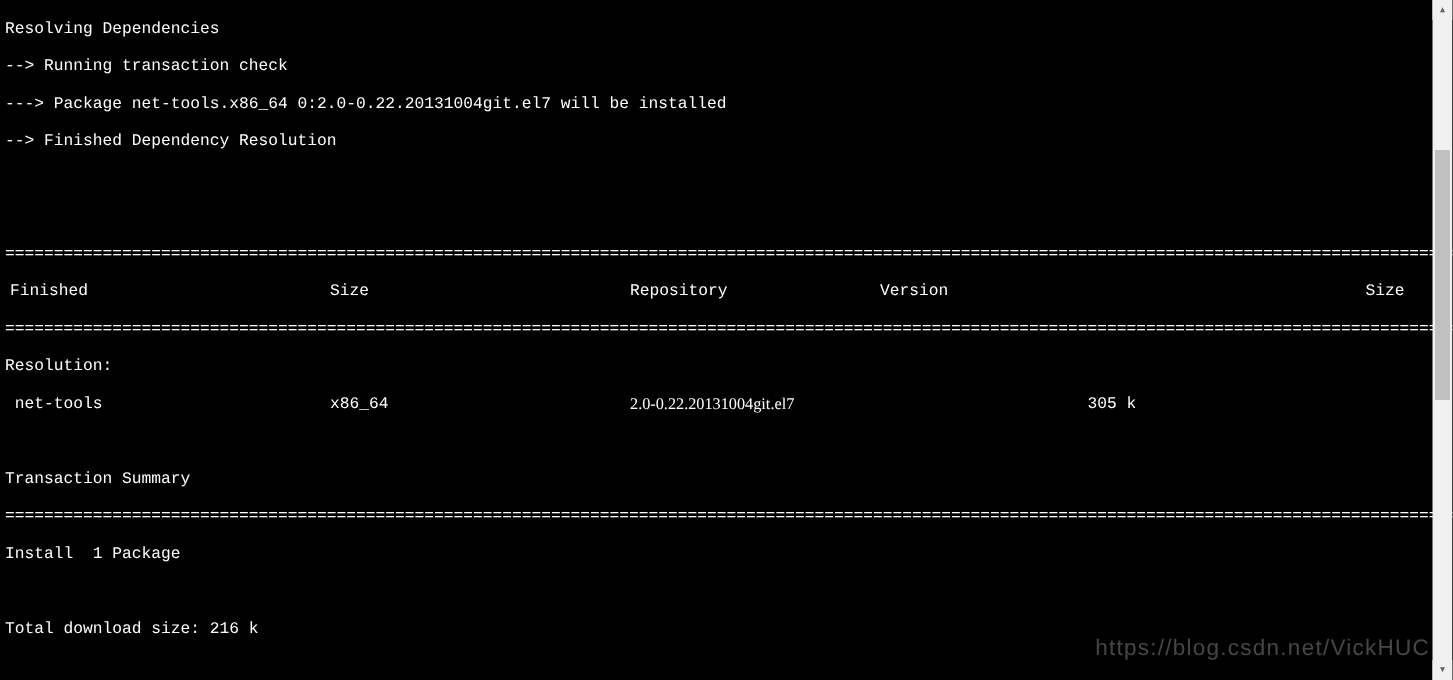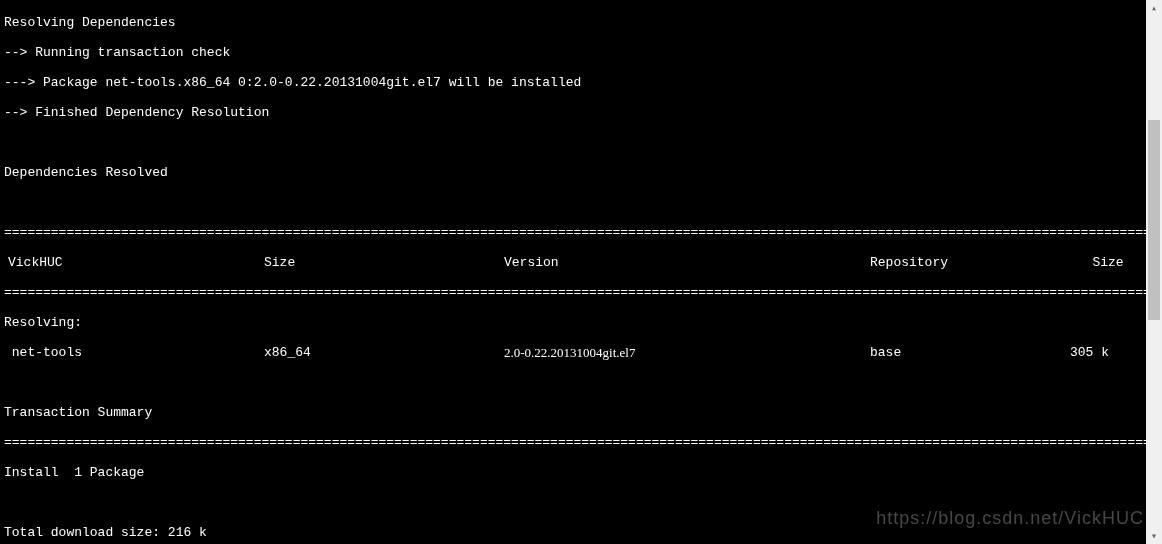--- a/index.html
+++ b/index.html
@@ -64,37 +64,35 @@
 </style>
 </head>
 <body>
 
 <div class="terminal">
 <div>Resolving Dependencies</div>
 <div>--&gt; Running transaction check</div>
 <div>---&gt; Package net-tools.x86_64 0:2.0-0.22.20131004git.el7 will be installed</div>
 <div>--&gt; Finished Dependency Resolution</div>
 <div>&nbsp;</div>
-<div>Dependencies Resolved</div>
 <div>&nbsp;</div>
 <div>================================================================================================================================================================</div>
 <div class="row">
-  <span style="width:260px; padding-left:4px;">VickHUC</span>
+  <span style="width:260px; padding-left:4px;">Finished</span>
   <span style="width:240px;">Size</span>
+  <span style="width:200px;">Repository</span>
   <span style="width:366px;">Version</span>
-  <span style="width:200px;">Repository</span>
   <span style="flex:1; text-align:center; padding-right:12px;">Size</span>
 </div>
 <div>================================================================================================================================================================</div>
-<div>Resolving:</div>
+<div>Resolution:</div>
 <div class="row">
   <span style="width:260px;"> net-tools</span>
   <span style="width:240px;">x86_64</span>
   <span style="width:366px;font-family:Liberation Serif, serif;">2.0-0.22.20131004git.el7</span>
-  <span style="width:200px;">base</span>
   <span style="flex:1; text-align:left; padding-right:12px;">305 k</span>
 </div>
 <div>&nbsp;</div>
 <div>Transaction Summary</div>
 <div>================================================================================================================================================================</div>
 <div>Install  1 Package</div>
 <div>&nbsp;</div>
 <div>Total download size: 216 k</div>
 
 

